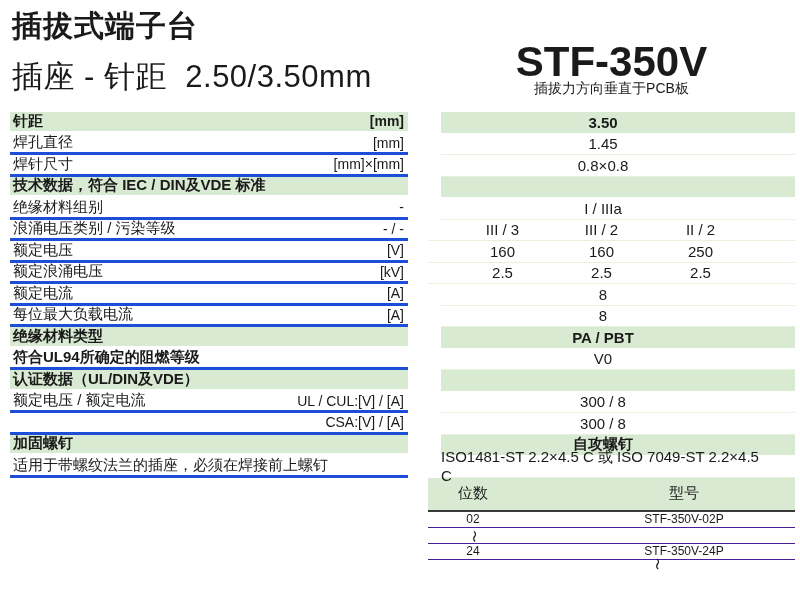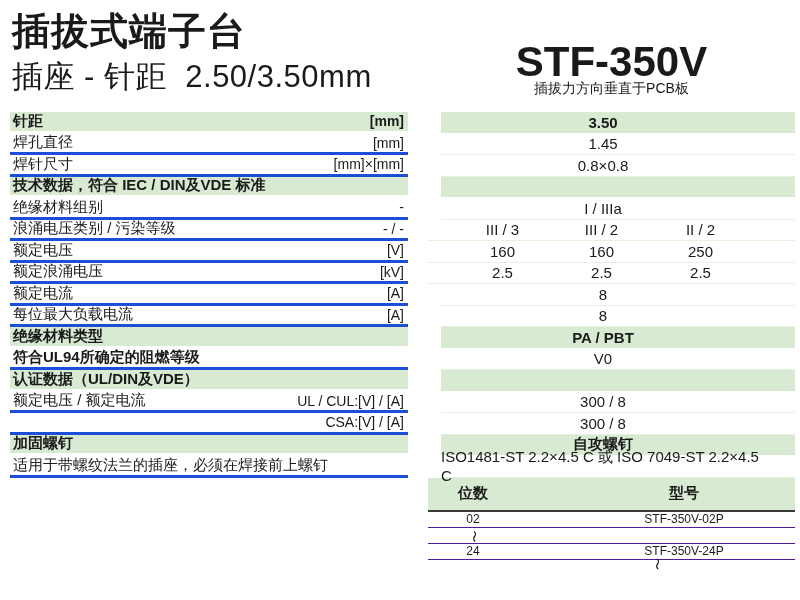--- a/index.html
+++ b/index.html
@@ -3,21 +3,21 @@
 <meta charset="utf-8">
 <style>
   * { margin:0; padding:0; box-sizing:border-box; }
   html,body { background:#ffffff; }
   .page {
     position:relative; width:800px; height:600px; overflow:hidden;
     background:#ffffff; color:#1a1a1a;
     font-family:"Liberation Sans","DejaVu Sans",sans-serif;
   }
   
-  .title { position:absolute; left:12px; top:6px; font-size:38px; font-weight:bold; letter-spacing:1px; white-space:pre; }
+  .title { position:absolute; left:12px; top:6px; font-size:30px; font-weight:bold; letter-spacing:1px; white-space:pre; }
   .subtitle { position:absolute; left:12px; top:56px; font-size:31px; letter-spacing:.5px; white-space:pre; }
   .model { position:absolute; left:428px; top:38px; width:367px; text-align:center; font-size:42px; font-weight:bold; }
   .model-note { position:absolute; left:428px; top:80px; width:367px; text-align:center; font-size:14px; }
   
   .tables { position:absolute; left:10px; top:112px; display:flex; gap:20px; }
   .ltable { width:398px; }
   .rtable { width:367px; }
   .lrow {
     height:21.5px; display:flex; justify-content:space-between; align-items:center;
     padding:0 4px 0 3px; font-size:15px; border-bottom:3px solid #1d4ed8; background:#fff;
@@ -31,21 +31,21 @@
     padding:0 45px 0 25px; text-align:center; font-size:15px; border-bottom:1px solid #e6f2de; background:#fff;
   }
   .hdr { background:#d9ead3; font-weight:bold; border-bottom-color:#ffffff; }
   .bold { font-weight:bold; }
   .unit { font-size:14px; }
   
   .mtable { width:367px; }
   .mt-head {
     height:34px; background:#d9ead3; border-bottom:2px solid #3a3a3a;
     display:grid; grid-template-columns:90px 1fr; align-items:center;
-    font-weight:bold; font-size:15px; text-align:center;
+    font-weight:normal; font-size:15px; text-align:center;
   }
   .mt-row {
     height:16px; border-bottom:1px solid #4c1d95;
     display:grid; grid-template-columns:90px 1fr; align-items:center;
     font-size:12px; text-align:center; background:#fff;
   }
   .mt-head > :nth-child(2), .mt-row > :nth-child(2) { padding-left:55px; }
   .rot { display:inline-block; transform:rotate(90deg); }
 </style>
 </head>

